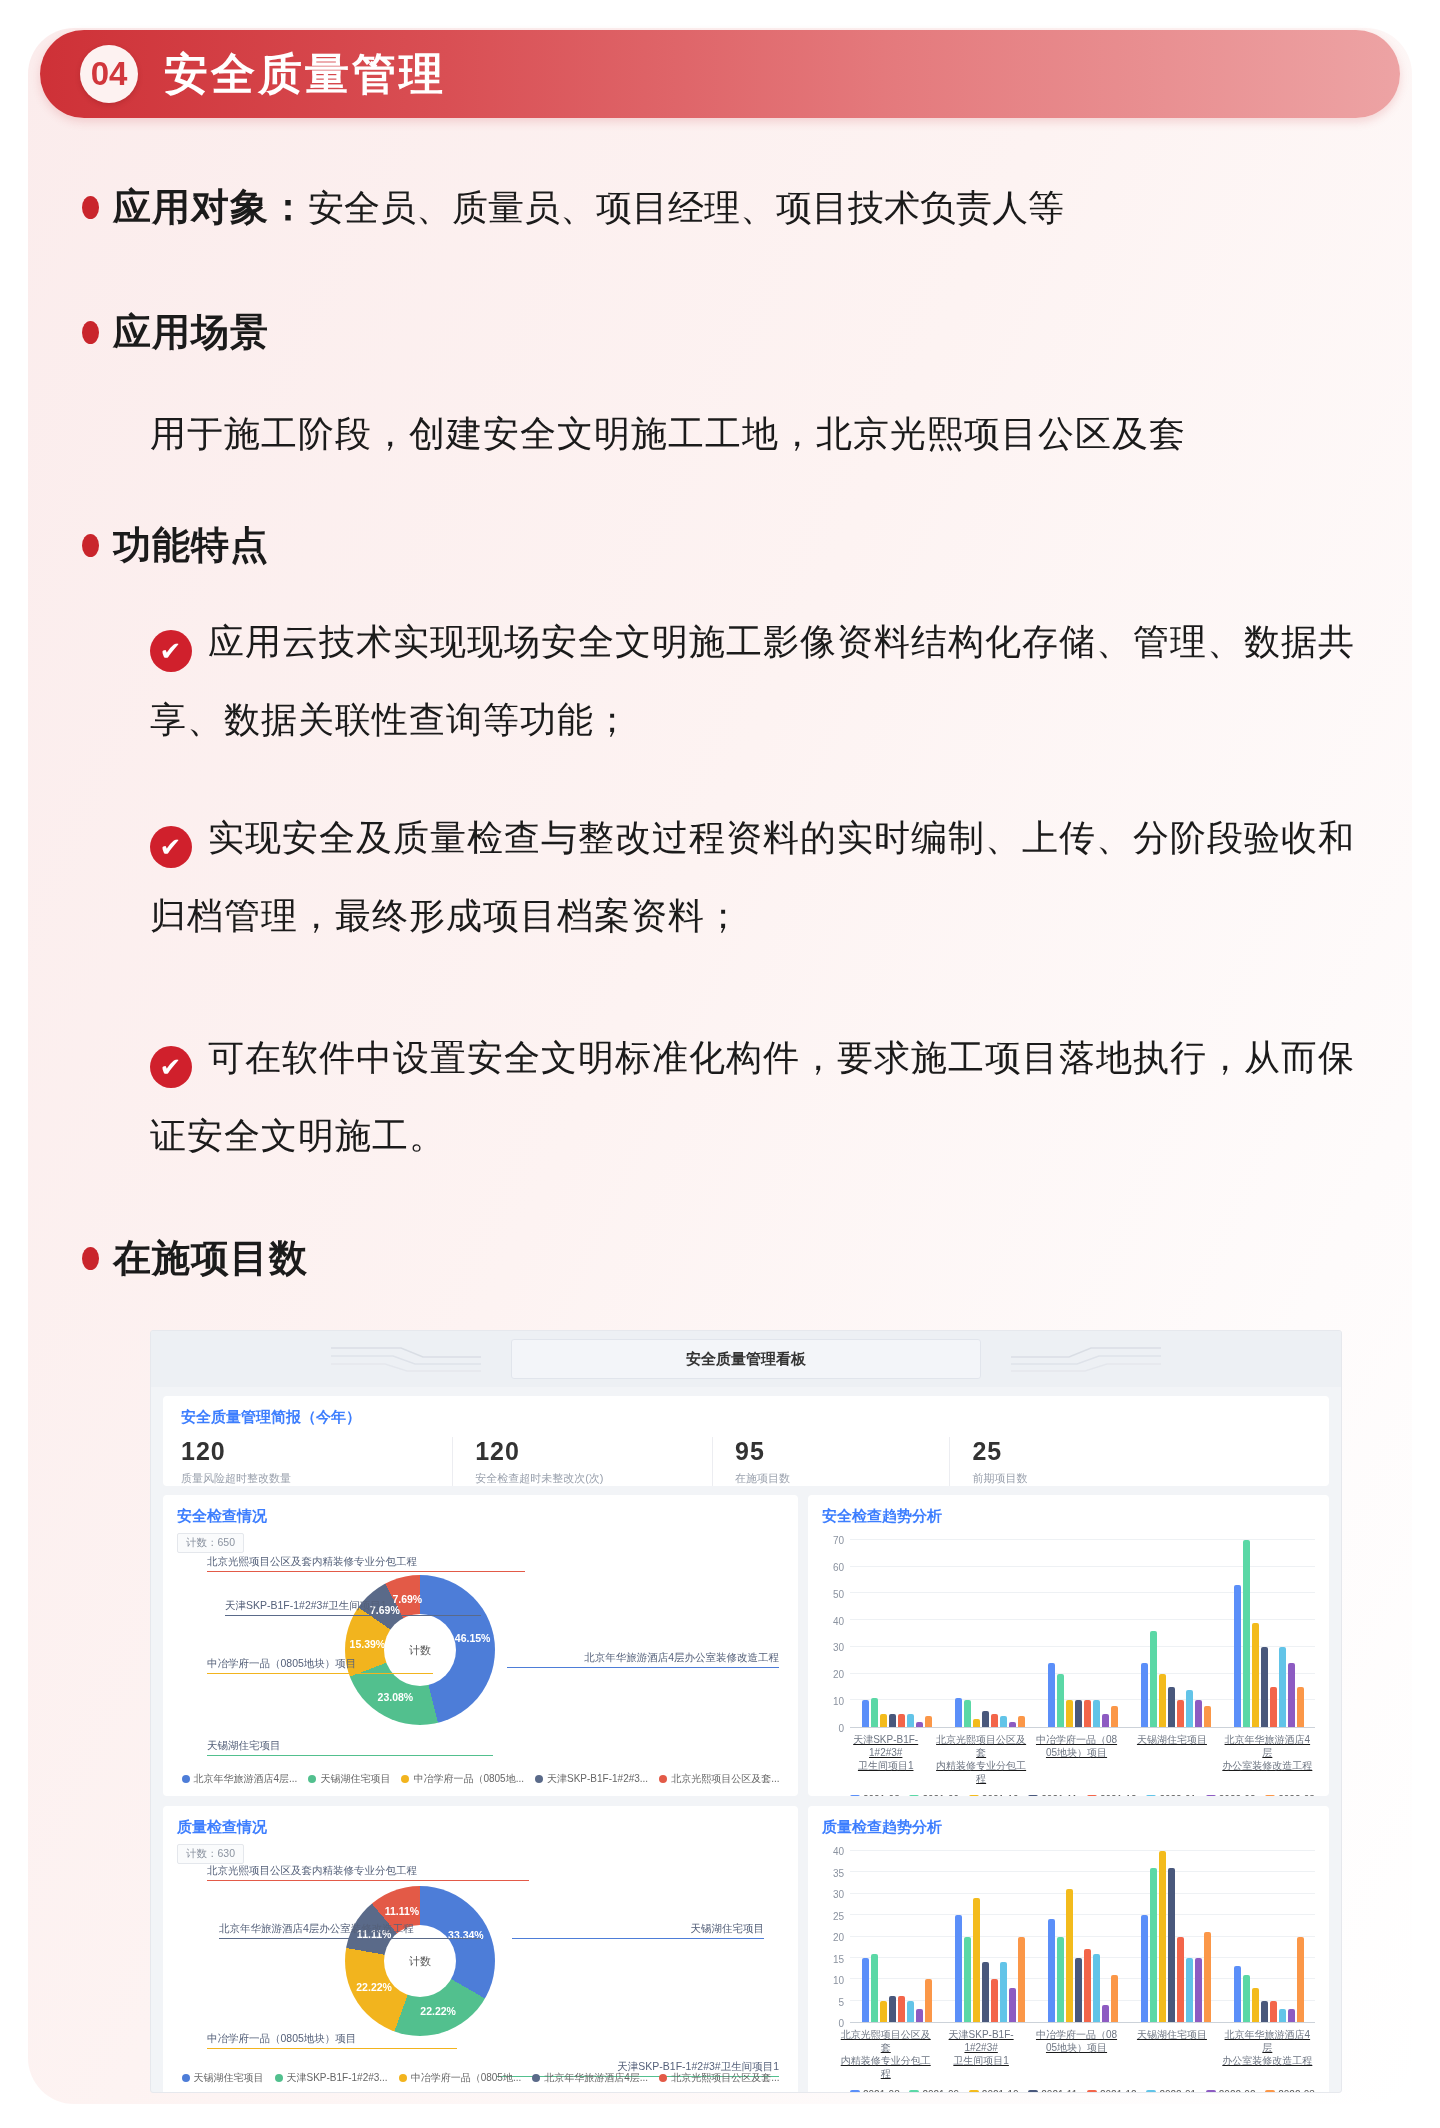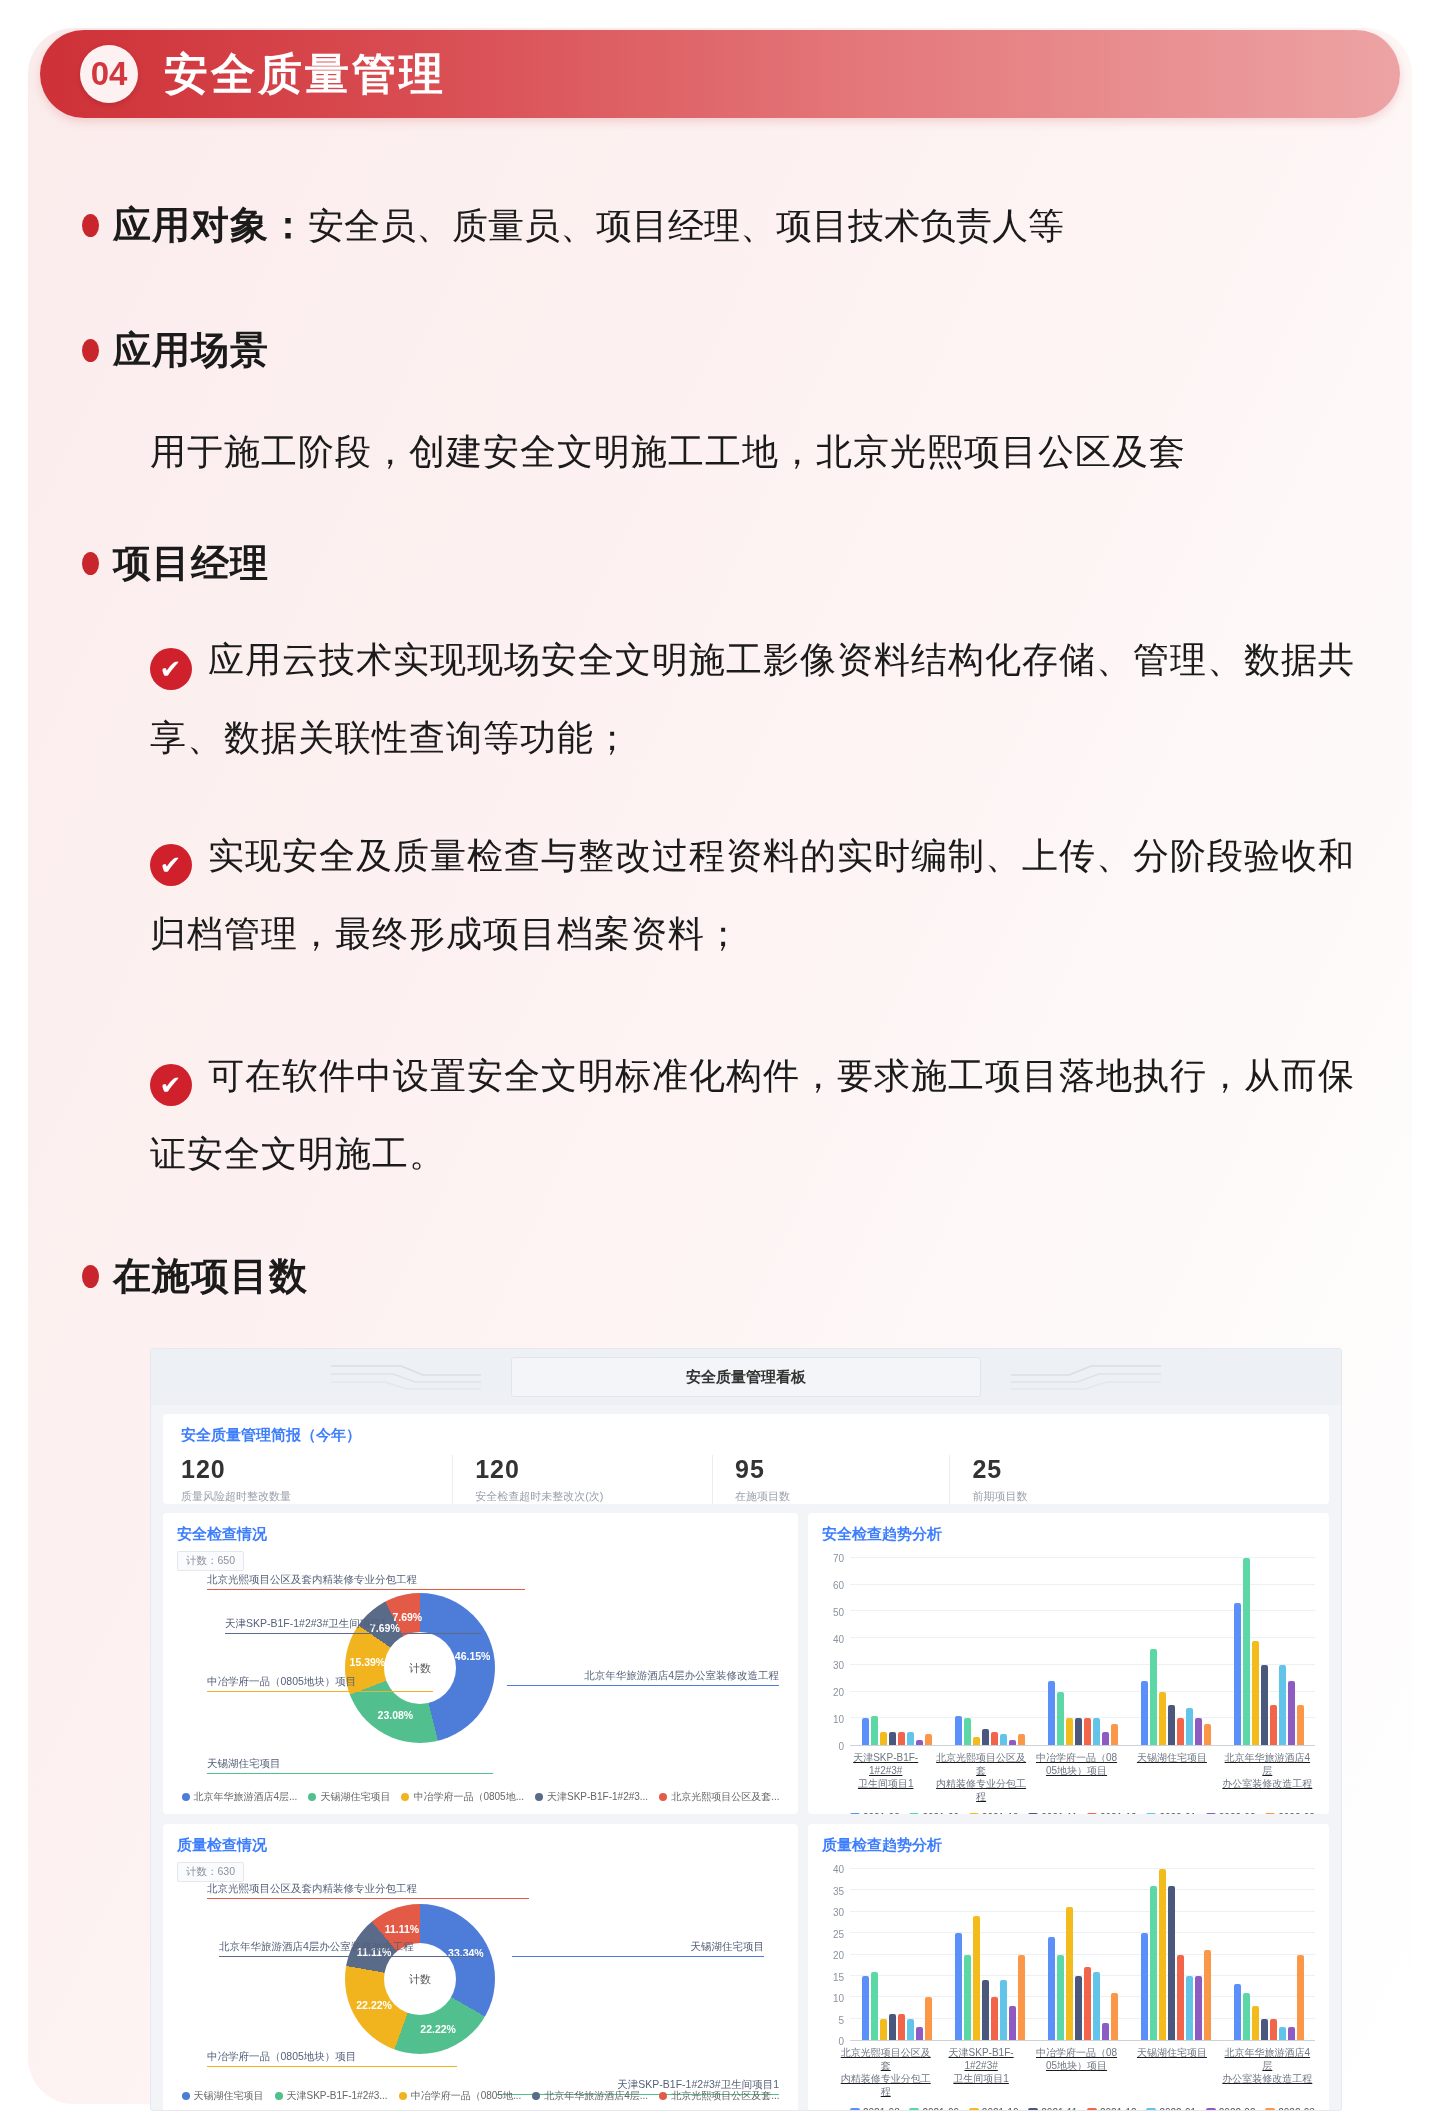--- a/index.html
+++ b/index.html
@@ -15,21 +15,21 @@
   .hdr-badge { width:58px; height:58px; border-radius:50%; background:#fdf2f1; color:#d1373c;
                font-size:33px; font-weight:bold; display:flex; align-items:center; justify-content:center;
                box-shadow:0 2px 5px rgba(120,20,22,.25); }
   .hdr-title { margin-left:26px; color:#fff; font-size:44px; font-weight:bold; letter-spacing:3px; }
   
   .content { position:absolute; left:82px; top:150px; right:68px; }
   .row { display:flex; align-items:center; gap:14px; }
   .dot { width:17px; height:23px; border-radius:50%; background:#c9252c; flex:0 0 auto; }
   .row-text { font-size:36px; }
   .row-text b { font-size:38px; font-weight:bold; letter-spacing:1px; }
-  .r-target { margin-top:50px; }
+  .r-target { margin-top:32px; }
   .r-scene  { margin-top:74px; }
   .r-feat   { margin-top:60px; }
   .r-example{ margin-top:58px; }
   .para { margin:50px 0 0 68px; font-size:36px; line-height:52px; letter-spacing:1px; }
   .feat { margin:32px 0 0 0; padding-left:68px; font-size:36px; line-height:78px; letter-spacing:1px; }
   .feat.f2 { margin-top:40px; }
   .feat.f3 { margin-top:64px; }
   .chk { display:inline-flex; width:42px; height:42px; border-radius:50%; background:#d0202c; color:#fff;
          align-items:center; justify-content:center; font-size:26px; font-weight:bold; margin-right:16px;
          vertical-align:-6px; }
@@ -113,21 +113,21 @@
     </div>
 
     <div class="row r-scene">
       <span class="dot"></span>
       <span class="row-text"><b>应用场景</b></span>
     </div>
     <p class="para">用于施工阶段，创建安全文明施工工地，北京光熙项目公区及套</p>
 
     <div class="row r-feat">
       <span class="dot"></span>
-      <span class="row-text"><b>项目经理</b></span>
+      <span class="row-text"><b>功能特点</b></span>
     </div>
 
     <p class="feat f1"><span class="chk">✔</span><span>应用云技术实现现场安全文明施工影像资料结构化存储、管理、数据共享、数据关联性查询等功能；</span></p>
     <p class="feat f2"><span class="chk">✔</span><span>实现安全及质量检查与整改过程资料的实时编制、上传、分阶段验收和归档管理，最终形成项目档案资料；</span></p>
     <p class="feat f3"><span class="chk">✔</span><span>可在软件中设置安全文明标准化构件，要求施工项目落地执行，从而保证安全文明施工。</span></p>
 
     <div class="row r-example">
       <span class="dot"></span>
       <span class="row-text"><b>在施项目数</b></span>
     </div>

